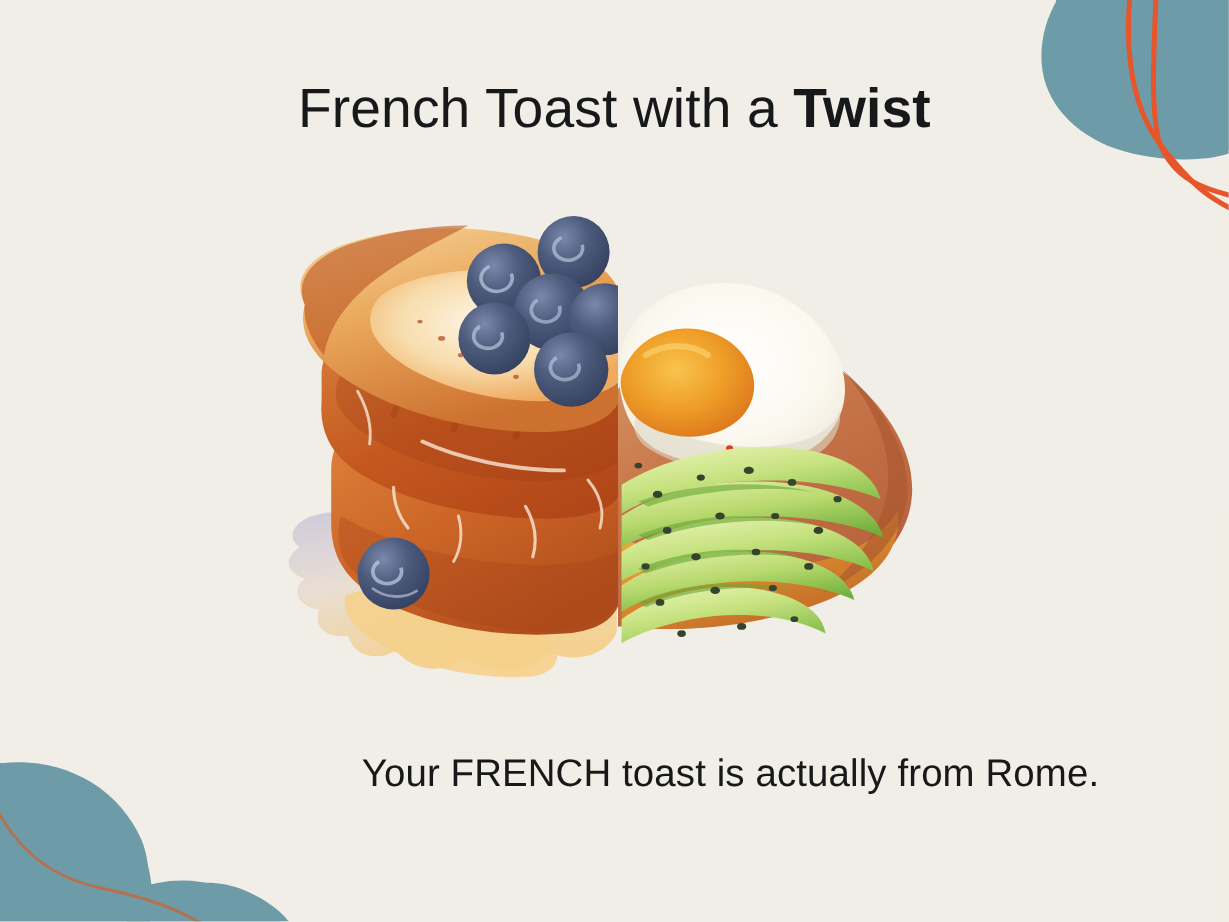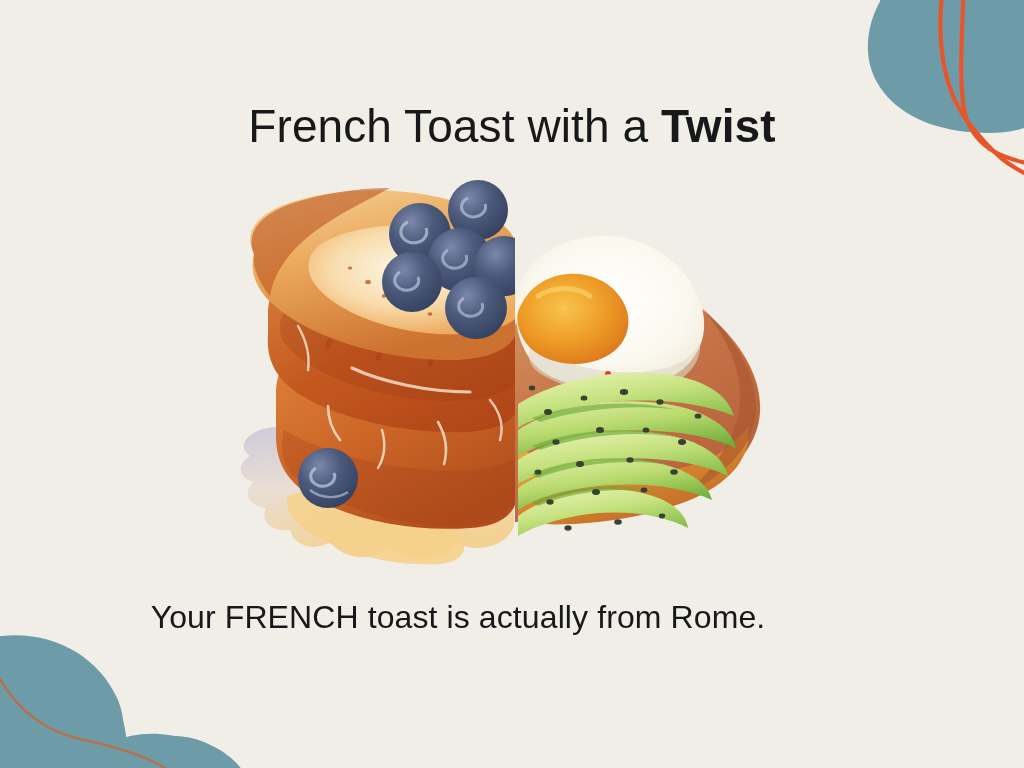--- a/index.html
+++ b/index.html
@@ -31,41 +31,40 @@
   }
 
   
   #title-block {
     position: absolute;
     left: 0;
     top: 62px;
     width: 1024px;
     text-align: center;
     z-index: 5;
-    margin-top: 36px;
   }
   #page-title {
     font-size: 46px;
     line-height: 56px;
     font-weight: 400;
     color: #16181a;
     letter-spacing: 0.1px;
     white-space: nowrap;
   }
   #page-title .bold {
     font-weight: 700;
   }
 
   
   #caption-block {
     position: absolute;
     left: 0;
-    top: 596px;
+    top: 623px;
     width: 916px;
-    text-align: center;
+    text-align: right;
     z-index: 5;
   }
   #caption-text {
     font-size: 32px;
     line-height: 42px;
     font-weight: 400;
     color: #16181a;
     letter-spacing: 0.1px;
     white-space: nowrap;
   }

